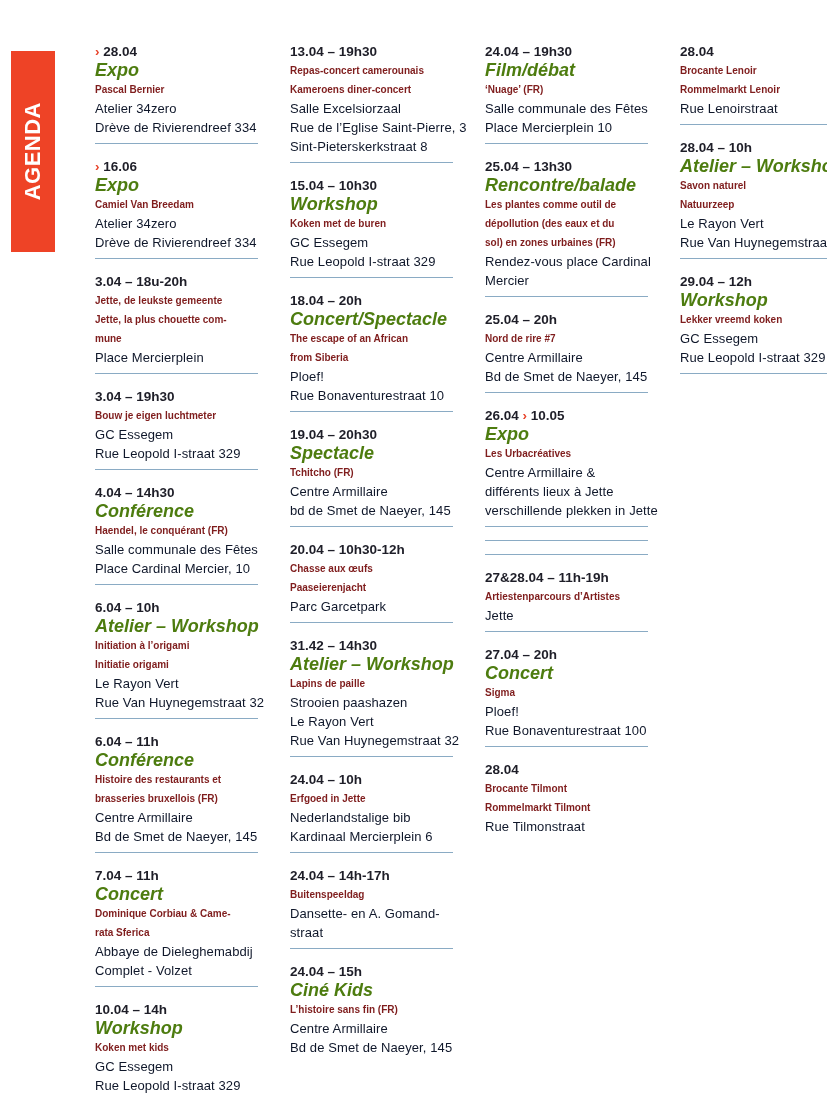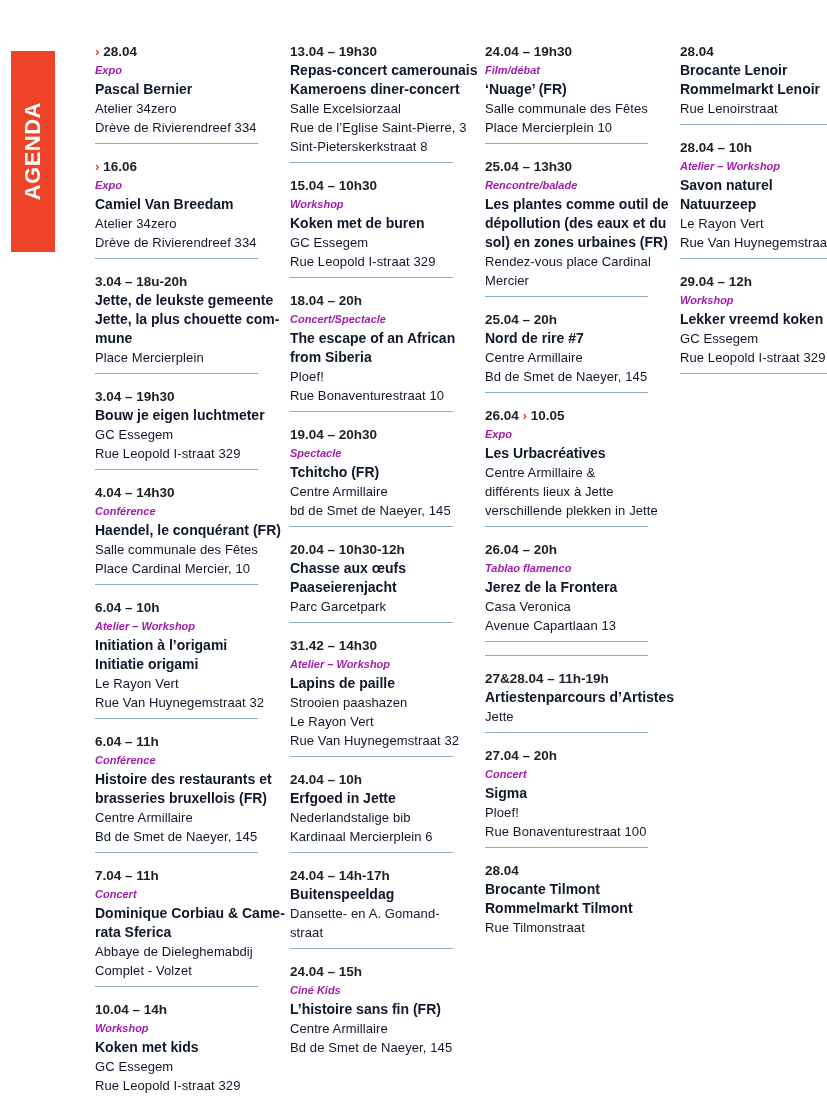--- a/index.html
+++ b/index.html
@@ -52,27 +52,27 @@
     white-space: nowrap;
   }
   .line.date {
     font-weight: 700;
     color: #1e1e28;
     font-size: 13.5px;
   }
   .line.category {
     font-weight: 700;
     font-style: italic;
-    color: #a21caf;
-    font-size: 11px;
+    color: #4d7c0f;
+    font-size: 18px;
   }
   .line.title {
     font-weight: 700;
-    color: #0f172a;
-    font-size: 14px;
+    color: #7f1d1d;
+    font-size: 10px;
   }
   .line.detail {
     color: #0f172a;
     letter-spacing: 0.1px;
   }
   .chev { color: #e8432a; }
   .divider {
     height: 1px;
     background: #8aabc4;
     margin: 6px 0 13px 0;
@@ -263,27 +263,20 @@
       <div class="divider"></div>
       <div class="event">
         <div class="line date">26.04 <span class="chev">›</span> 10.05</div>
         <div class="line category">Expo</div>
         <div class="line title">Les Urbacréatives</div>
         <div class="line detail">Centre Armillaire &amp;</div>
         <div class="line detail">différents lieux à Jette</div>
         <div class="line detail">verschillende plekken in Jette</div>
       </div>
       <div class="divider"></div>
-      <div class="event">
-        <div class="line date">26.04 – 20h</div>
-        <div class="line category">Tablao flamenco</div>
-        <div class="line title">Jerez de la Frontera</div>
-        <div class="line detail">Casa Veronica</div>
-        <div class="line detail">Avenue Capartlaan 13</div>
-      </div>
       <div class="divider"></div>
       <div class="divider"></div>
       <div class="event">
         <div class="line date">27&amp;28.04 – 11h-19h</div>
         <div class="line title">Artiestenparcours d’Artistes</div>
         <div class="line detail">Jette</div>
       </div>
       <div class="divider"></div>
       <div class="event">
         <div class="line date">27.04 – 20h</div>

